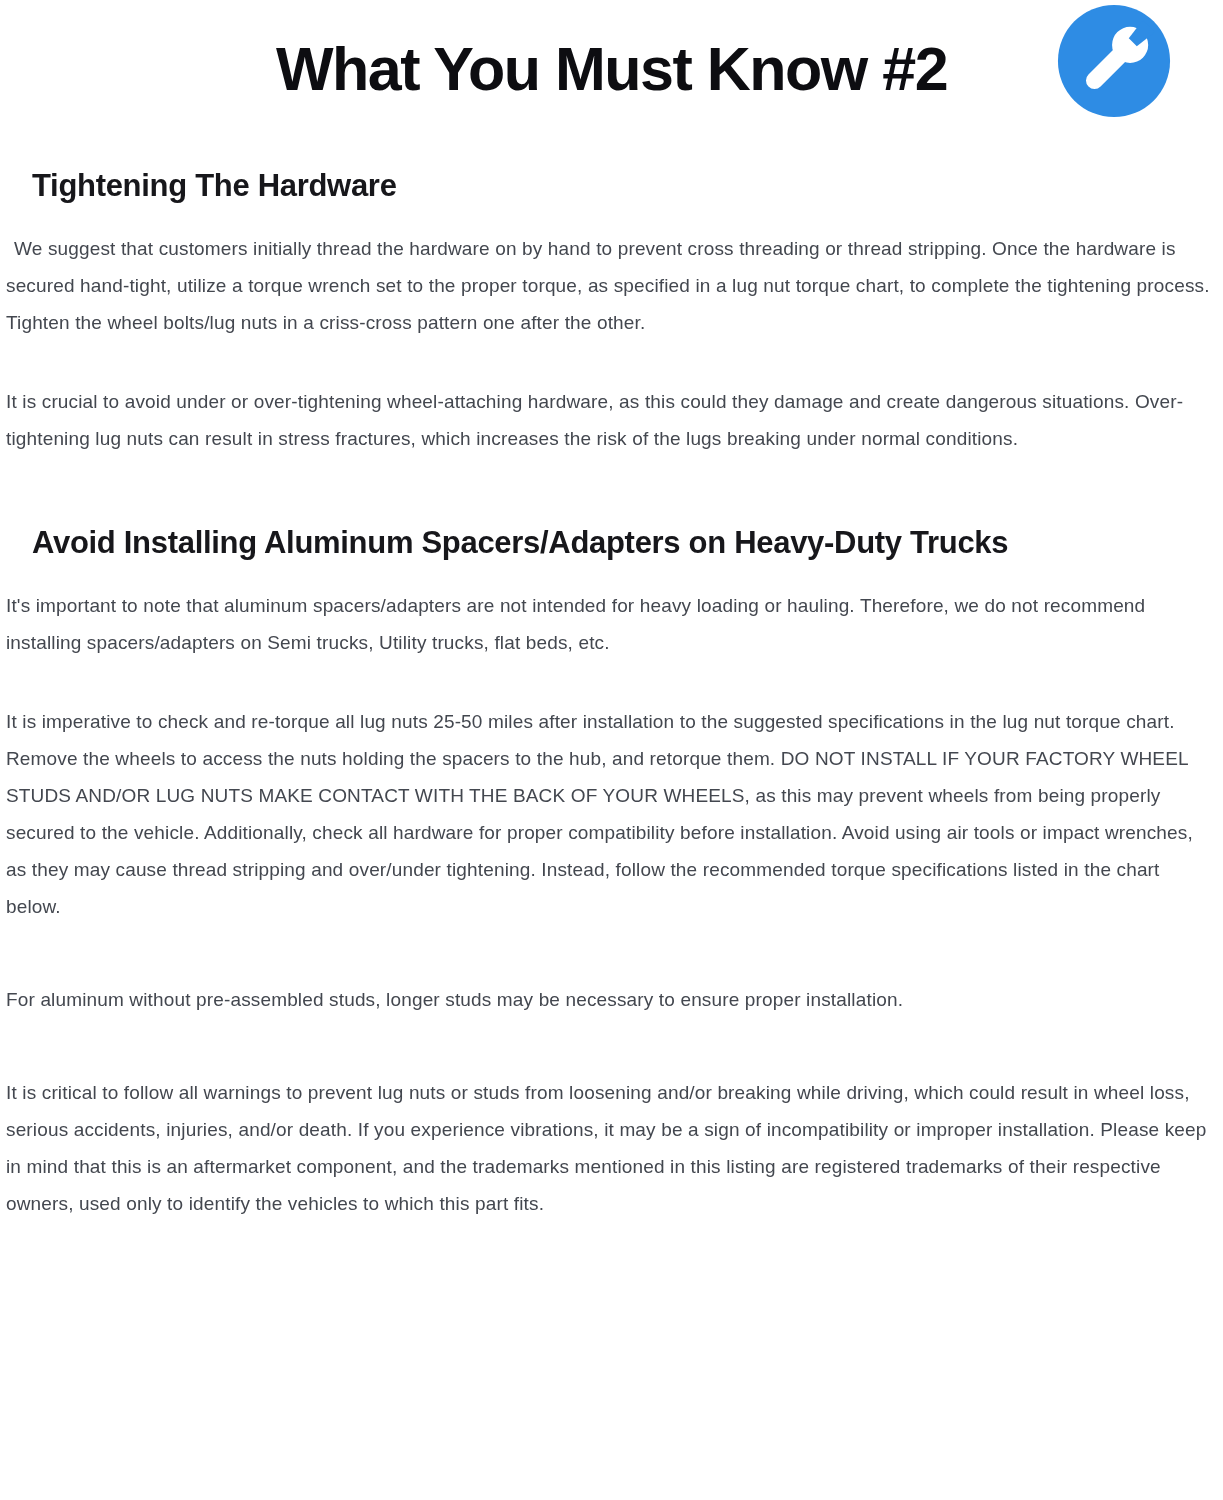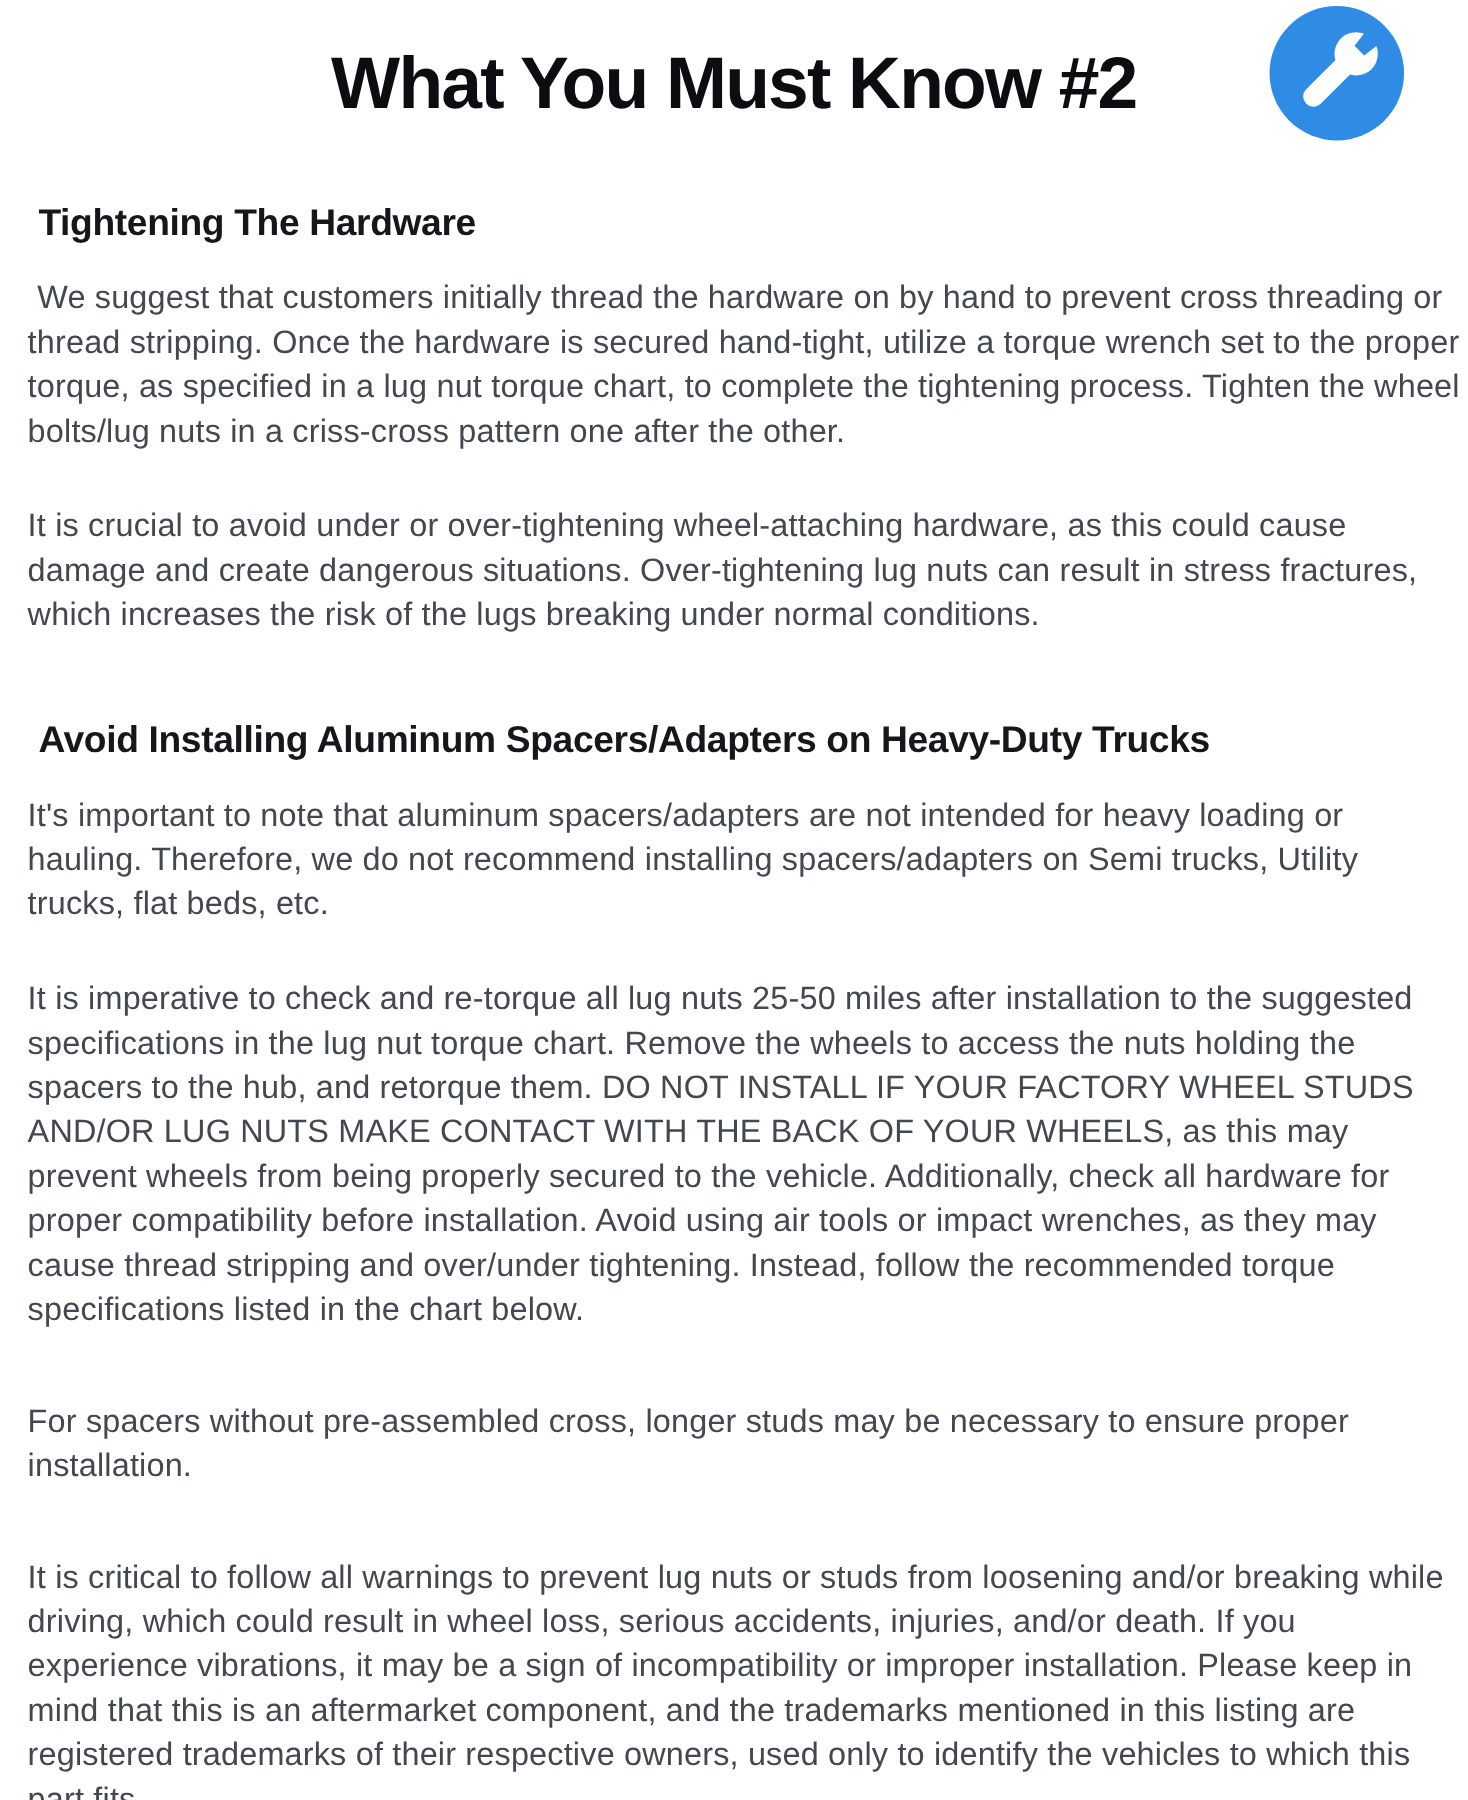--- a/index.html
+++ b/index.html
@@ -57,26 +57,25 @@
     width: 52px;
     height: 56px;
     margin-left: 24px;
     position: relative;
     top: 6px;
   }
   .screwdriver-badge svg { display: block; width: 100%; height: 100%; }
 
   
   p {
-    font-size: 27px;
+    font-size: 19px;
     line-height: 37px;
     letter-spacing: 0.15px;
     color: #43474f;
     margin-bottom: 42px;
-    margin-left: 17px;
   }
   p.lead-indent { text-indent: 8px; }
   section.precautions p { margin-bottom: 56px; }
   section.precautions p:last-child { margin-bottom: 0; }
 </style>
 </head>
 <body>
 
 <div class="page">
 
@@ -92,29 +91,29 @@
         </g>
       </svg>
     </span>
   </header>
 
   <section>
     <h2>
         <span>Tightening The Hardware</span>
       </h2>
     <p class="lead-indent">We suggest that customers initially thread the hardware on by hand to prevent cross threading or thread stripping. Once the hardware is secured hand-tight, utilize a torque wrench set to the proper torque, as specified in a lug nut torque chart, to complete the tightening process. Tighten the wheel bolts/lug nuts in a criss-cross pattern one after the other.</p>
-    <p>It is crucial to avoid under or over-tightening wheel-attaching hardware, as this could cause damage and create dangerous situations. Over-tightening lug nuts can result in stress fractures, which increases the risk of the lugs breaking under normal conditions.</p>
+    <p>It is crucial to avoid under or over-tightening wheel-attaching hardware, as this could they damage and create dangerous situations. Over-tightening lug nuts can result in stress fractures, which increases the risk of the lugs breaking under normal conditions.</p>
   </section>
 
   <section class="spaced">
     <h2>
         <span>Avoid Installing Aluminum Spacers/Adapters on Heavy-Duty Trucks</span>
       </h2>
     <p>It's important to note that aluminum spacers/adapters are not intended for heavy loading or hauling. Therefore, we do not recommend installing spacers/adapters on Semi trucks, Utility trucks, flat beds, etc.</p>
   </section>
 
   <section class="spaced precautions">
     <p>It is imperative to check and re-torque all lug nuts 25-50 miles after installation to the suggested specifications in the lug nut torque chart. Remove the wheels to access the nuts holding the spacers to the hub, and retorque them. DO NOT INSTALL IF YOUR FACTORY WHEEL STUDS AND/OR LUG NUTS MAKE CONTACT WITH THE BACK OF YOUR WHEELS, as this may prevent wheels from being properly secured to the vehicle. Additionally, check all hardware for proper compatibility before installation. Avoid using air tools or impact wrenches, as they may cause thread stripping and over/under tightening. Instead, follow the recommended torque specifications listed in the chart below.</p>
-    <p>For spacers without pre-assembled cross, longer studs may be necessary to ensure proper installation.</p>
+    <p>For aluminum without pre-assembled studs, longer studs may be necessary to ensure proper installation.</p>
     <p>It is critical to follow all warnings to prevent lug nuts or studs from loosening and/or breaking while driving, which could result in wheel loss, serious accidents, injuries, and/or death. If you experience vibrations, it may be a sign of incompatibility or improper installation. Please keep in mind that this is an aftermarket component, and the trademarks mentioned in this listing are registered trademarks of their respective owners, used only to identify the vehicles to which this part fits.</p>
   </section>
 
 </div>
 
 </body></html>

